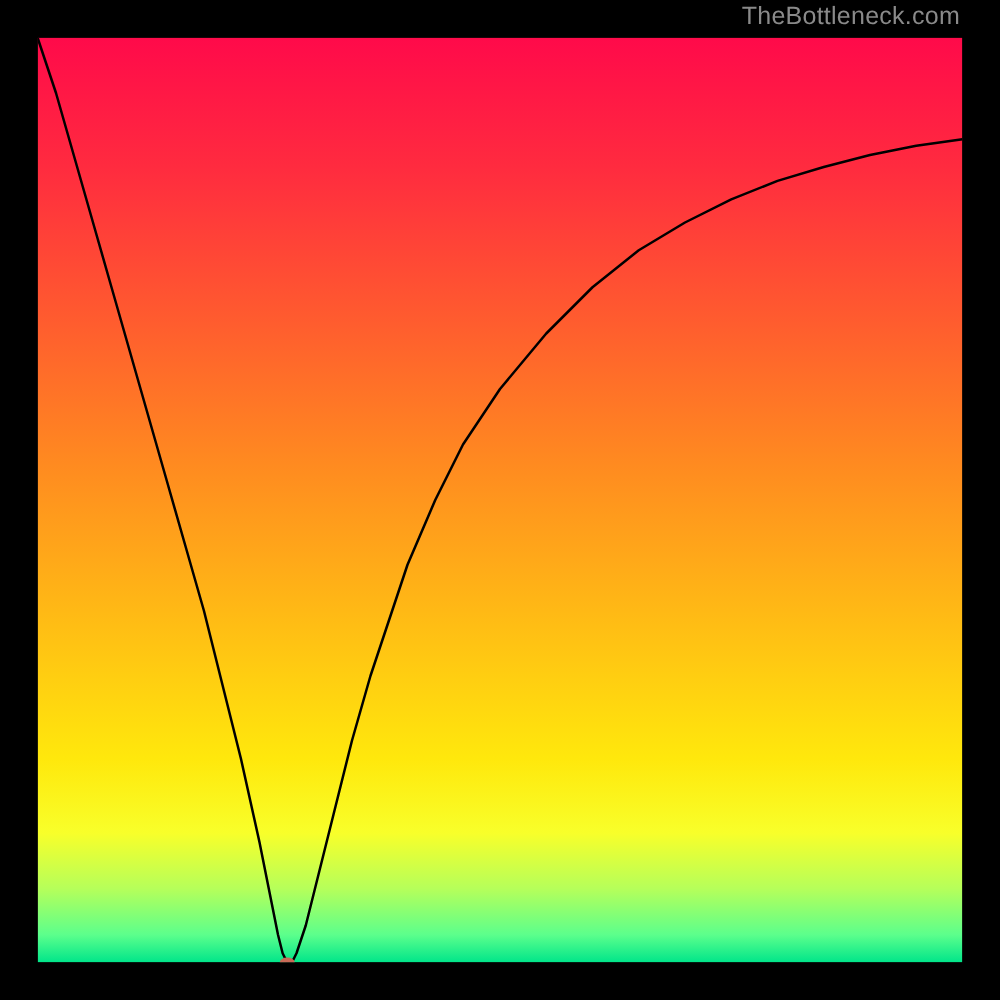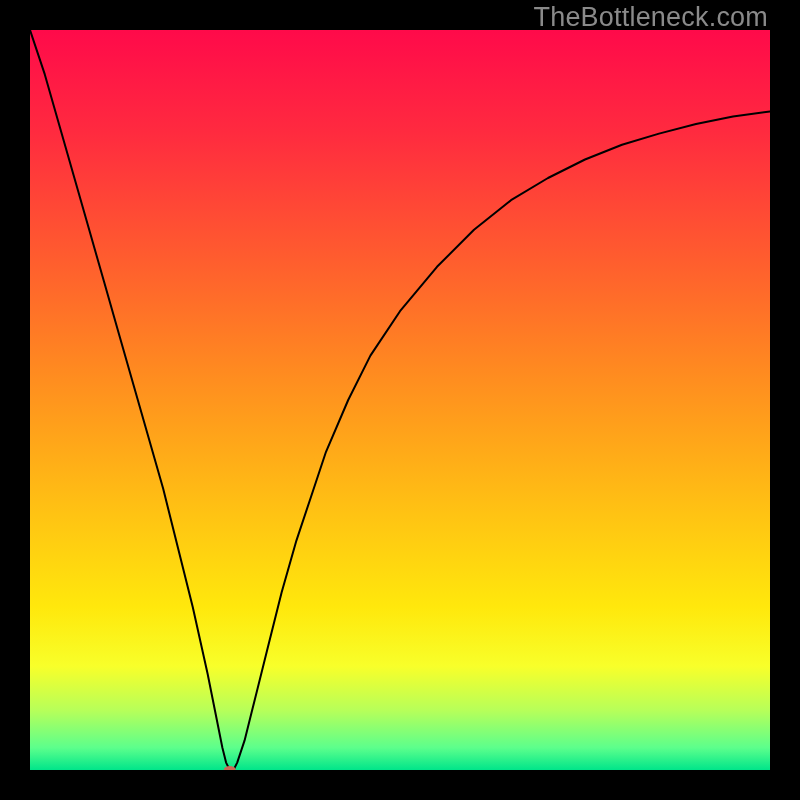--- a/index.html
+++ b/index.html
@@ -31,21 +31,21 @@
   }
   .curve-svg {
     position: absolute;
     inset: 0;
   }
   .watermark {
     position: absolute;
     top: 2px;
     right: 32px;
     color: #8a8a8a;
-    font-size: 27px;
+    font-size: 20px;
     letter-spacing: 0.2px;
     font-weight: 400;
   }
 </style>
 </head>
 <body>
 
 <div class="frame">
   <div class="watermark">TheBottleneck.com</div>
 

